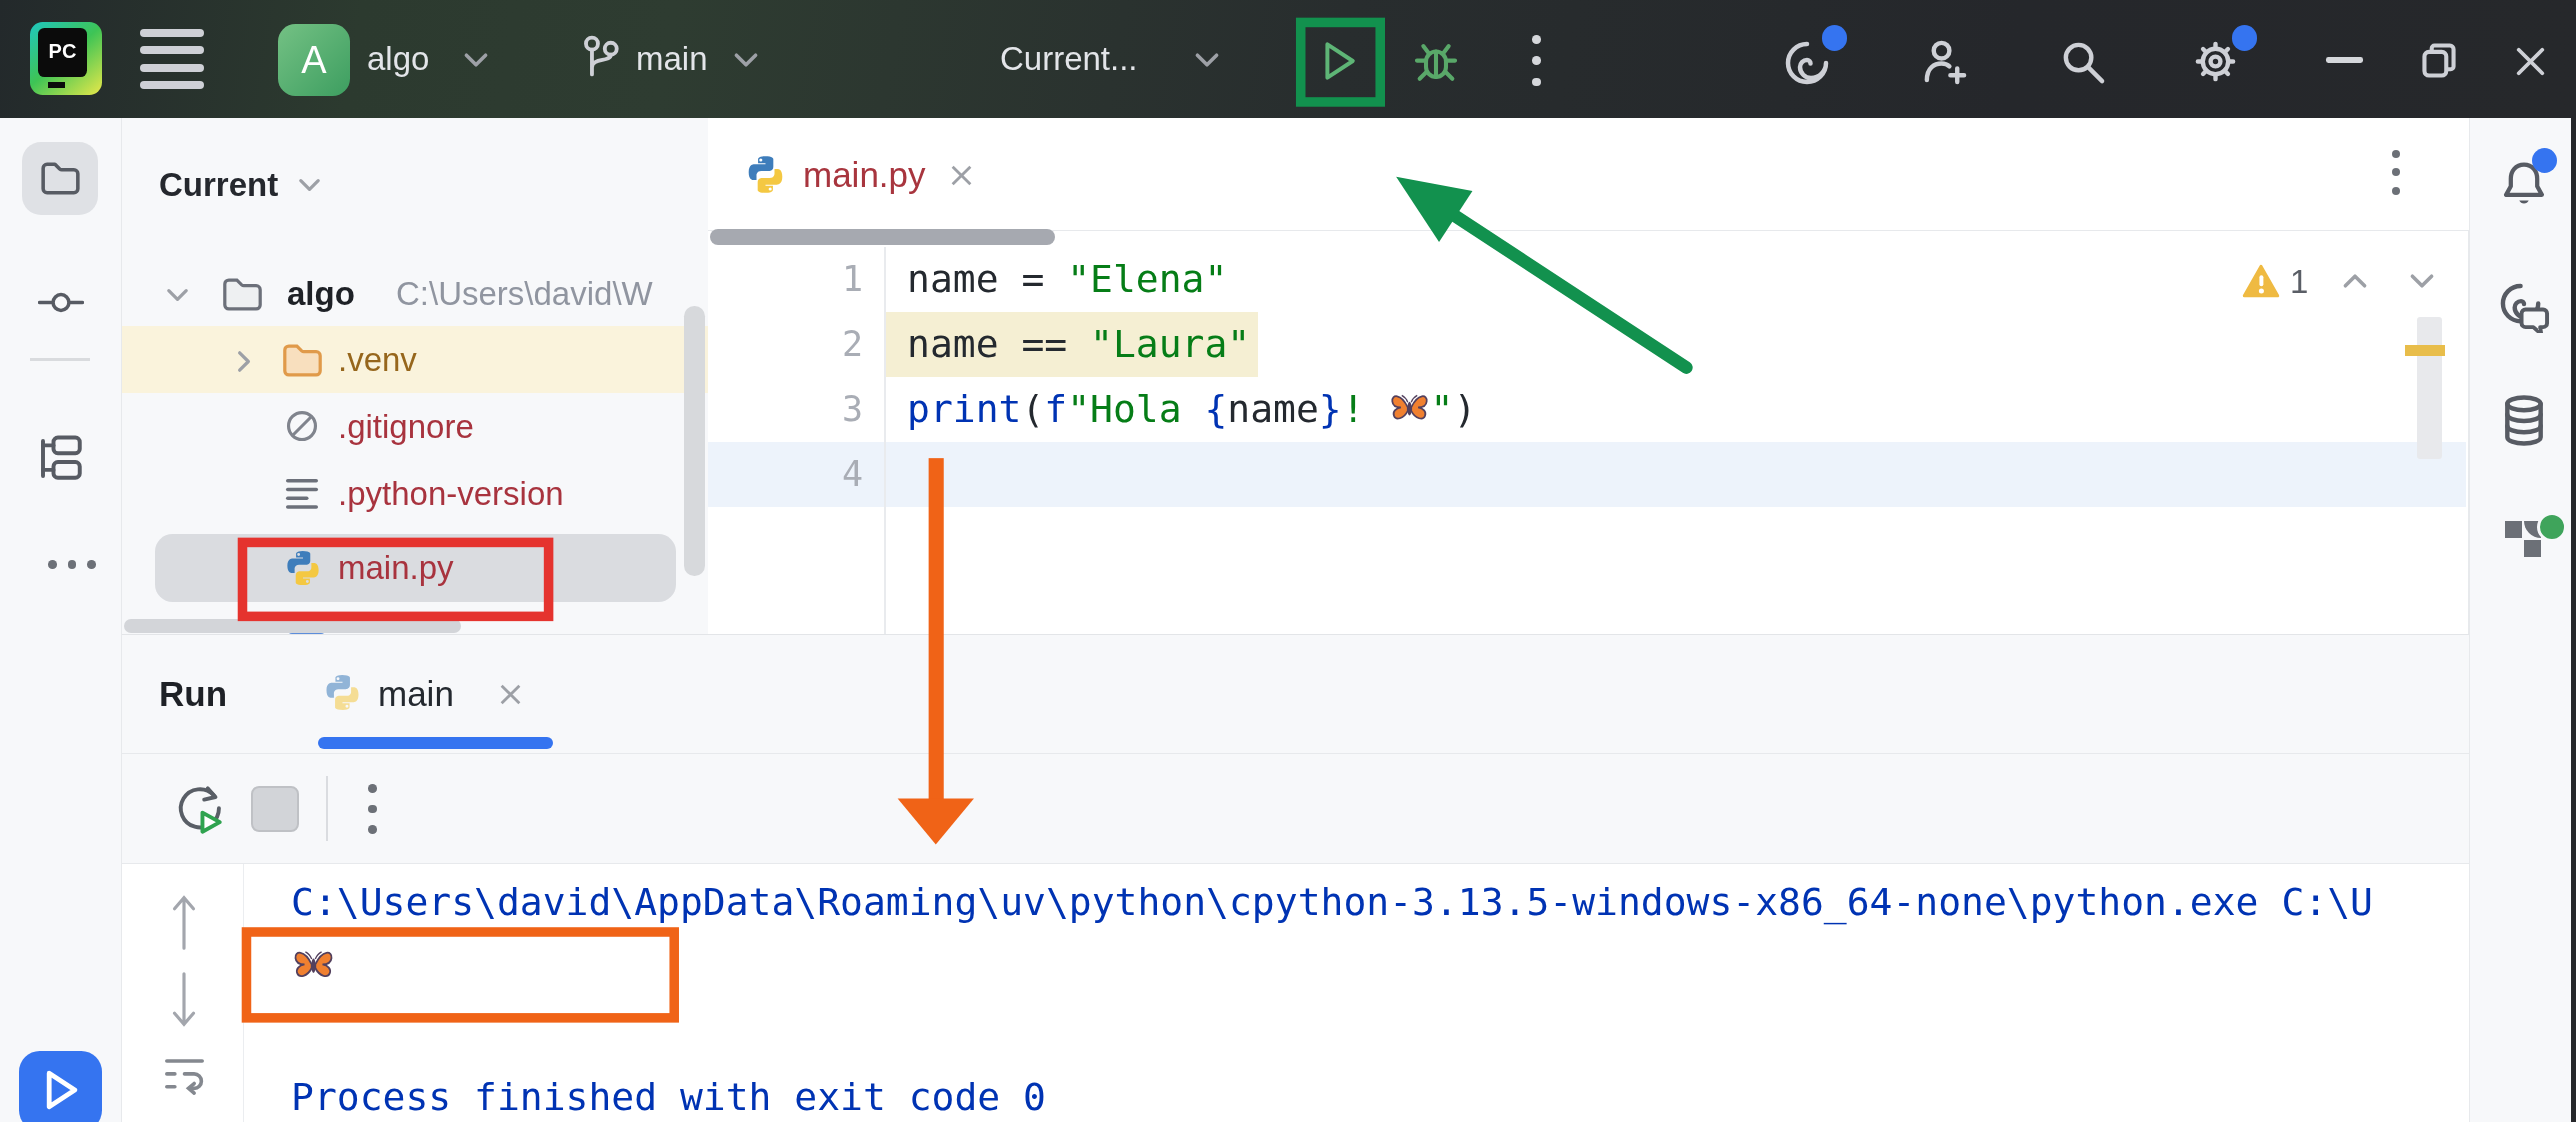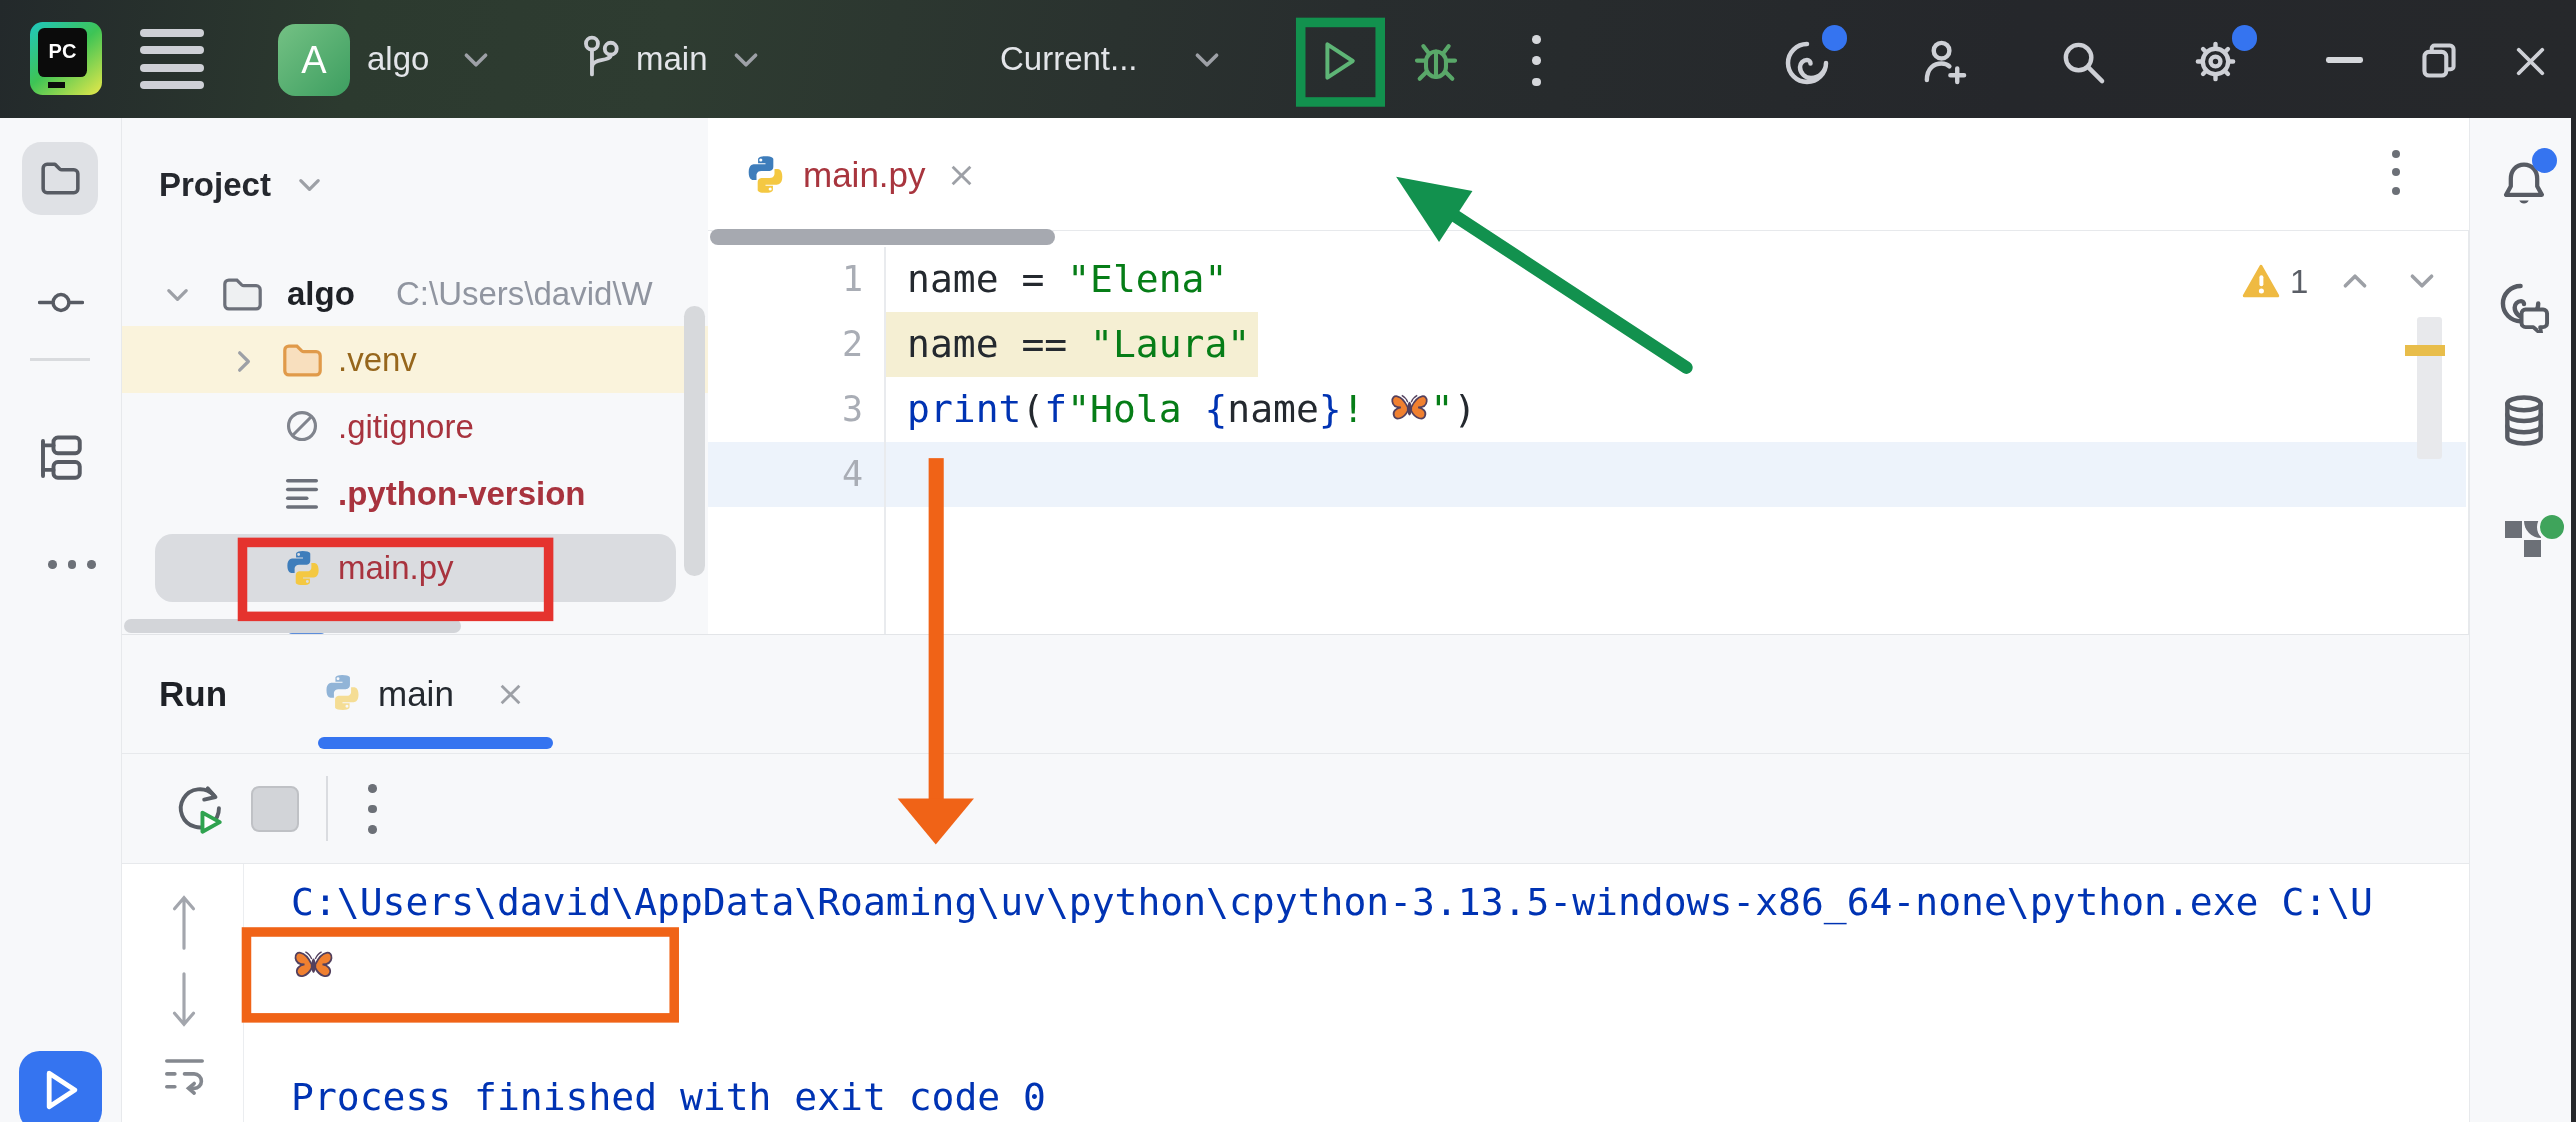--- a/index.html
+++ b/index.html
@@ -191,21 +191,21 @@
         </g>
     </svg>
     <div class="abs kebab-dots" style="left:48px;top:442px;flex-direction:row;gap:11px;">
         <i style="background:#6c7077;"></i>
         <i style="background:#6c7077;"></i>
         <i style="background:#6c7077;"></i>
       </div>
   </div>
 
   <div class="abs project-panel">
-    <div class="pp-header">Project</div>
+    <div class="pp-header">Current</div>
     <svg class="abs" style="left:173px;top:56px;" width="29" height="22" viewBox="0 0 40 30">
         <polyline class="chev" stroke="#6e7277" points="8,9 20,21 32,9"></polyline>
       </svg>
 
     <div class="tree-row" style="top:142px;">
       <svg class="abs" style="left:41px;top:24px;" width="29" height="22" viewBox="0 0 40 30">
           <polyline class="chev" stroke="#6e7277" points="8,9 20,21 32,9"></polyline>
         </svg>
       <svg class="abs" style="left:99px;top:16px;" width="43" height="37" viewBox="0 0 52 46">
         <path d="M4 10 a5 5 0 0 1 5-5 H19 l6 6 a4 4 0 0 0 3 1 H43 a5 5 0 0 1 5 5 V36 a5 5 0 0 1 -5 5 H9 a5 5 0 0 1 -5 -5 Z" fill="#eef0f2" stroke="#6c707a" stroke-width="4"></path>
@@ -236,21 +236,21 @@
 
     <div class="tree-row" style="top:342px;">
       <svg class="abs" style="left:161px;top:16px;" width="38" height="35" viewBox="0 0 48 44">
         <g stroke="#6c707a" stroke-width="4.5" fill="none" stroke-linecap="round">
             <line x1="6" y1="6" x2="42" y2="6"></line>
             <line x1="6" y1="17" x2="42" y2="17"></line>
             <line x1="6" y1="28" x2="30" y2="28"></line>
             <line x1="6" y1="39" x2="42" y2="39"></line>
           </g>
       </svg>
-      <div class="tree-label red-label" style="left:216px;font-weight:bold;">.python-version</div>
+      <div class="tree-label red-label" style="left:216px;">.python-version</div>
     </div>
 
     <div class="tree-row" style="top:416px;">
       <div class="sel-bg"></div>
       <svg class="abs" style="left:161px;top:14.3px;" width="40" height="40" viewBox="0 0 110 110">
         <path fill="#3e7dbb" d="M54 8c-19 0-18 8-18 8v10h19v3H26s-14-1-14 20c0 21 12 20 12 20h8V58s-1-12 12-12h20s11 0 11-11V16S77 8 54 8zm-11 6a4 4 0 110 8 4 4 0 010-8z"></path>
         <path fill="#f4c842" d="M56 102c19 0 18-8 18-8V84H55v-3h29s14 1 14-20c0-21-12-20-12-20h-8v11s1 12-12 12H46s-11 0-11 11v19s-2 8 21 8zm11-6a4 4 0 110-8 4 4 0 010 8z"></path>
       </svg>
       <div class="tree-label red-label" style="left:216px;">main.py</div>
     </div>

